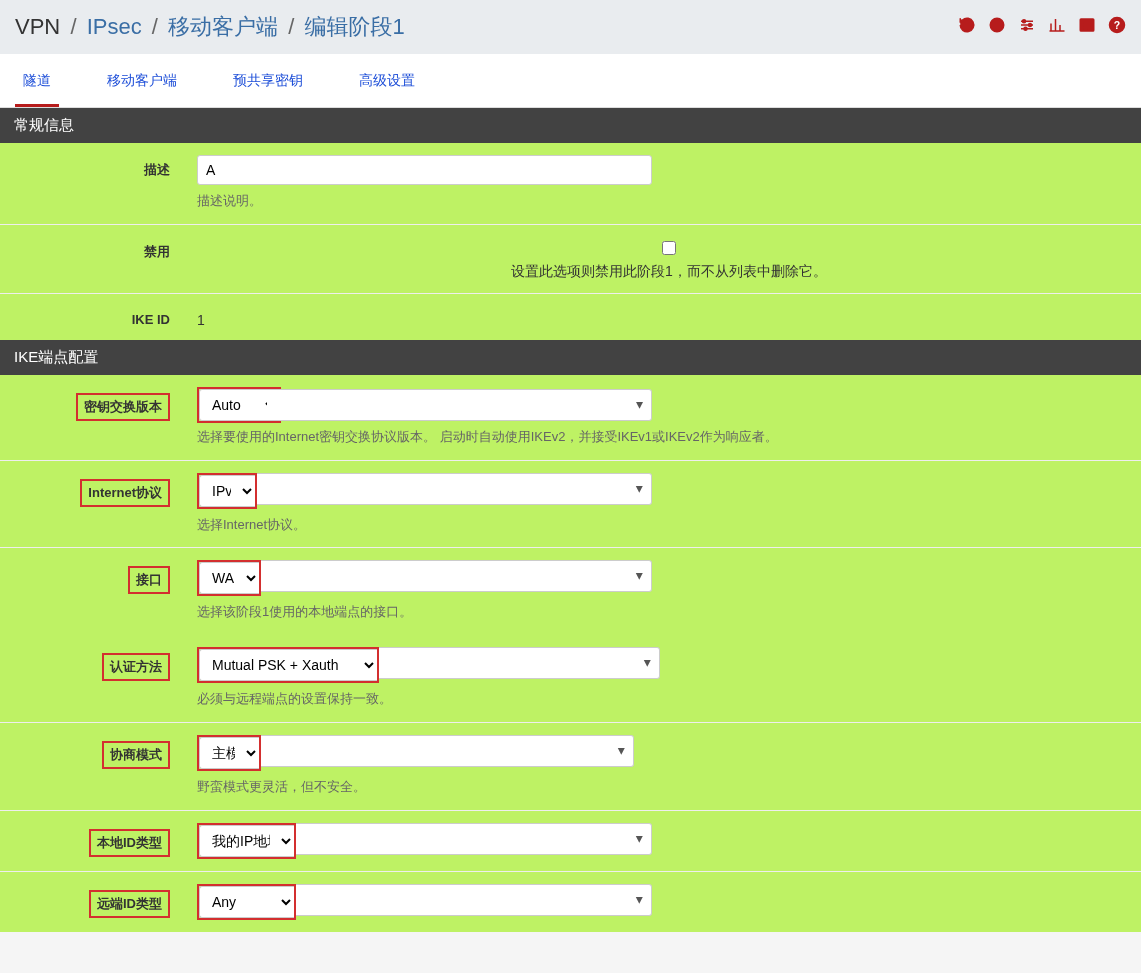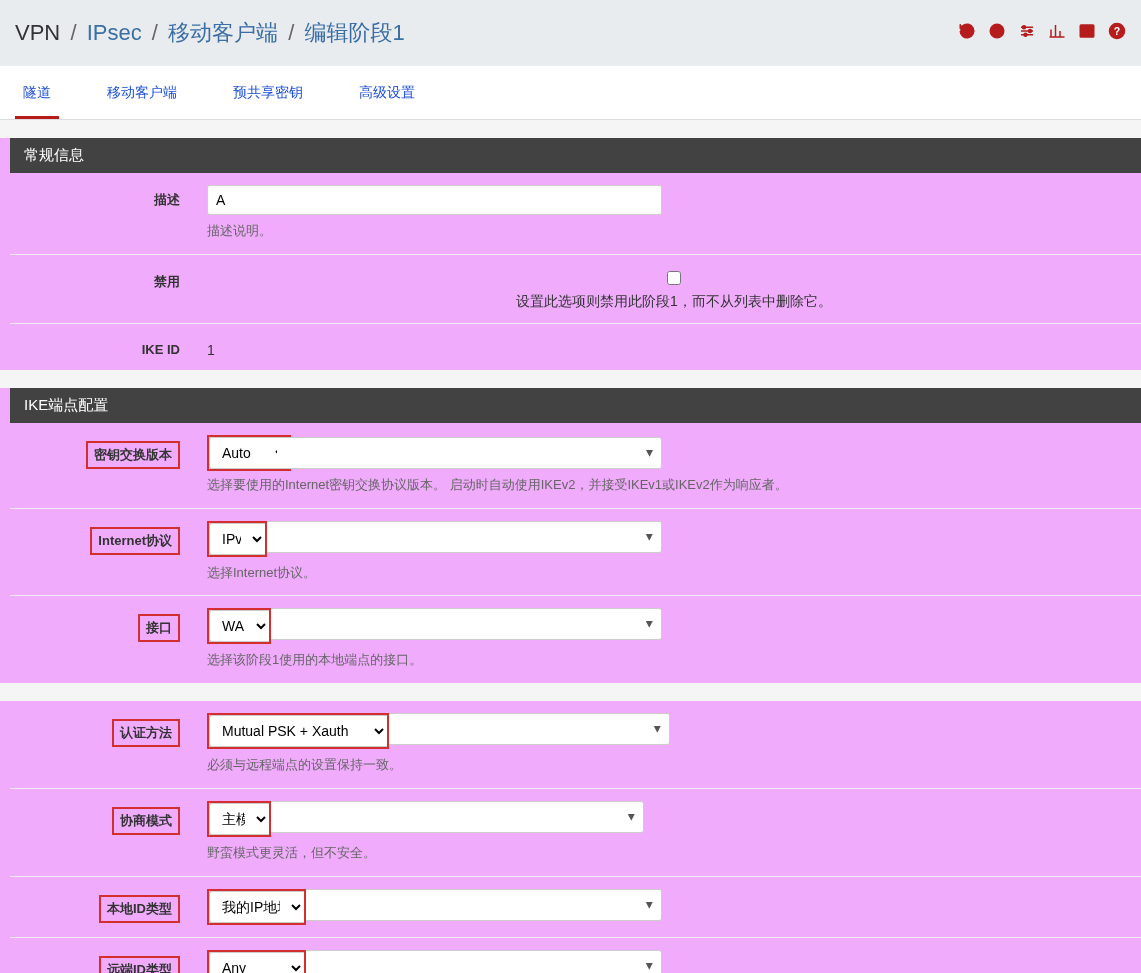--- a/index.html
+++ b/index.html
@@ -1,31 +1,31 @@
 <!DOCTYPE html>
 <html><head>
 <meta charset="utf-8">
 <style>
 * { box-sizing: border-box; margin: 0; padding: 0; }
 body { font-family: -apple-system, BlinkMacSystemFont, "Segoe UI", Arial, sans-serif; font-size: 14px; color: #333; background: #f5f5f5; }
 
-.header-bar { background: #e9ecef; padding: 18px 15px; display: flex; align-items: center; justify-content: space-between; }
+.header-bar { background: #e9ecef; padding: 12px 15px; display: flex; align-items: center; justify-content: space-between; }
 .breadcrumb { font-size: 22px; font-weight: 400; }
 .breadcrumb .sep { color: #666; margin: 0 4px; }
 .breadcrumb .crumb-link { color: #3a6ea5; }
 .breadcrumb .crumb-first { color: #333; }
 
 .header-icons { display: flex; gap: 12px; align-items: center; }
 .header-icons span { color: #b71c1c; cursor: pointer; font-size: 18px; }
 
 .tabs { background: #fff; padding: 0 15px; border-bottom: 1px solid #ddd; display: flex; gap: 40px; }
 .tab { padding: 18px 8px 14px; color: #1d4ed8; cursor: pointer; font-size: 14px; border-bottom: 3px solid transparent; }
 .tab.active { border-bottom-color: #b71c1c; }
 
-.panel { margin-top: 18px; background: #f0abfc; padding-left: 10px; }
+.panel { background: #bef264; }
 .panel-header { background: #424242; color: #fff; padding: 8px 14px; font-size: 15px; font-weight: 500; }
 
 .form-row { display: flex; align-items: flex-start; padding: 12px 0; border-bottom: 1px solid #eee; min-height: 40px; }
 .form-row:last-child { border-bottom: none; }
 .form-label { width: 185px; text-align: right; padding-right: 15px; padding-top: 6px; font-weight: 600; font-size: 13px; }
 .form-label .hl-inner { border: 2px solid #d32f2f; padding: 3px 6px; display: inline-block; }
 .form-ctrl { flex: 1; padding-left: 12px; }
 .form-ctrl input[type="text"], .form-ctrl select { width: 455px; padding: 6px 8px; border: 1px solid #ccc; border-radius: 3px; font-size: 14px; background: #fff; }
 .form-ctrl select { height: 32px; }
 .form-ctrl .help { color: #666; font-size: 13px; margin-top: 6px; line-height: 1.6; }

